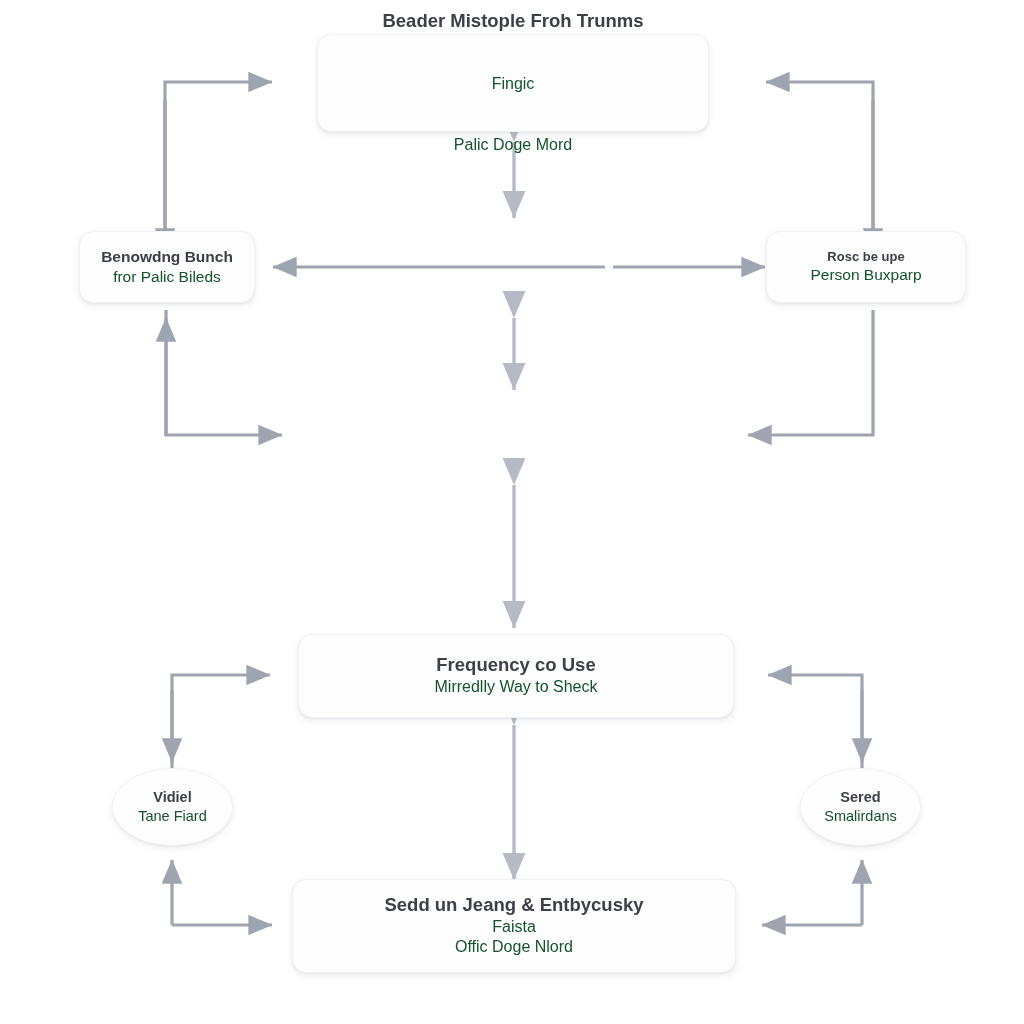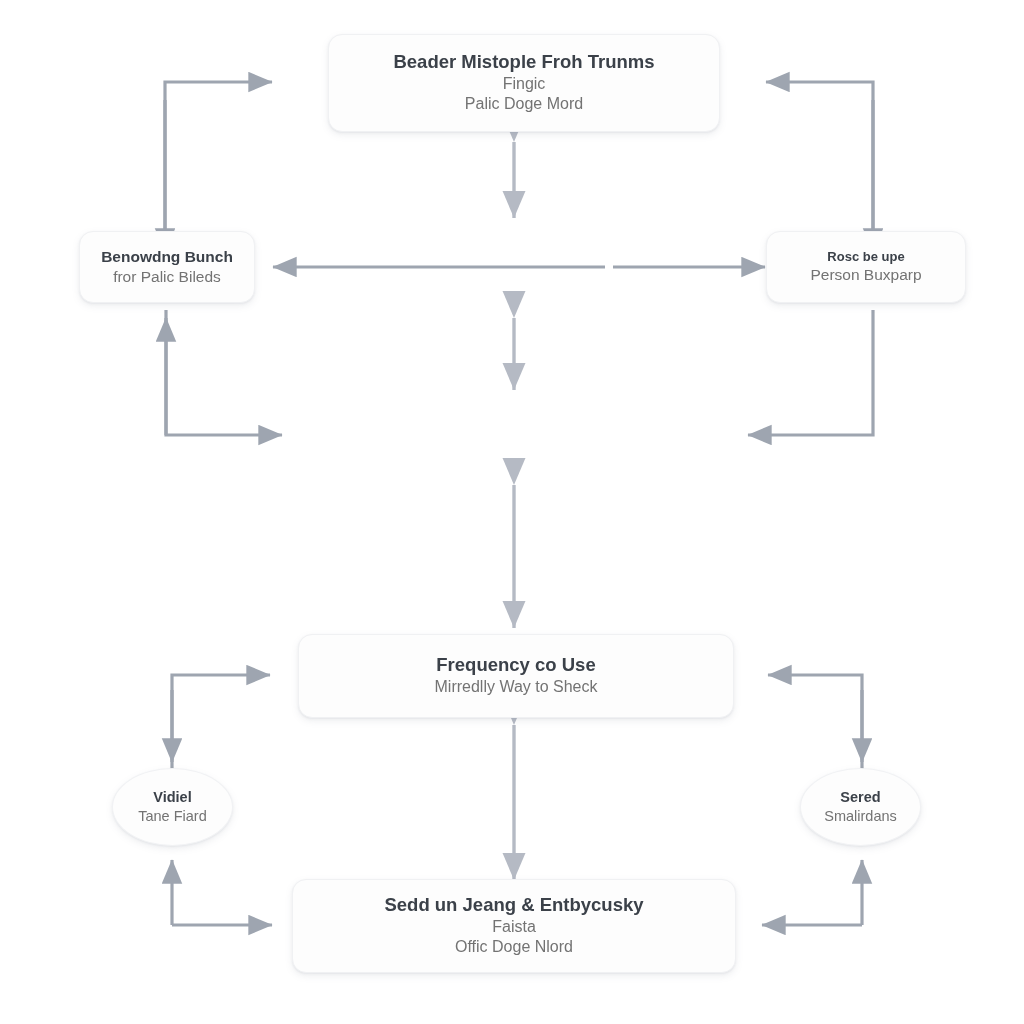--- a/index.html
+++ b/index.html
@@ -45,21 +45,21 @@
     border: 1px solid #f1f2f4;
     box-shadow: 0 3px 7px rgba(120,128,145,0.13),
                 0 1px 2px rgba(120,128,145,0.10);
   }
   .title {
     color: #3b4149;
     font-weight: bold;
     line-height: 1.22;
   }
   .sub {
-    color: #737373;
+    color: #14532d;
     font-weight: normal;
     line-height: 1.28;
     text-align: center;
   }
   .t-18 { font-size: 18.5px; }
   .t-17 { font-size: 13px; }
   .t-16 { font-size: 16px; }
   .t-15 { font-size: 15.5px; }
   .t-14 { font-size: 14.5px; }
 </style>
@@ -110,21 +110,21 @@
     </g>
 
     <g fill="none" stroke="#b5bac4" stroke-width="3.4" stroke-linecap="butt">
       <path d="M514,142 L514,218" marker-start="url(#ahs)" marker-end="url(#ahs)"></path>
       <path d="M514,318 L514,390" marker-start="url(#ahs)" marker-end="url(#ahs)"></path>
       <path d="M514,485 L514,628" marker-start="url(#ahs)" marker-end="url(#ahs)"></path>
       <path d="M514,725 L514,880" marker-start="url(#ahs)" marker-end="url(#ahs)"></path>
     </g>
   </svg>
 
-  <div class="node box" style="left:328px; top:34px; width:392px; height:98px;">
+  <div class="node box" style="left:317px; top:34px; width:392px; height:98px;gap:41px;">
     <div class="title t-18">Beader Mistople Froh Trunms</div>
     <div class="sub t-16">Fingic</div>
     <div class="sub t-16">Palic Doge Mord</div>
   </div>
 
   <div class="node box" style="left:79px; top:231px; width:176px; height:72px;">
     <div class="title t-15">Benowdng Bunch</div>
     <div class="sub t-15">fror Palic Bileds</div>
   </div>
 

